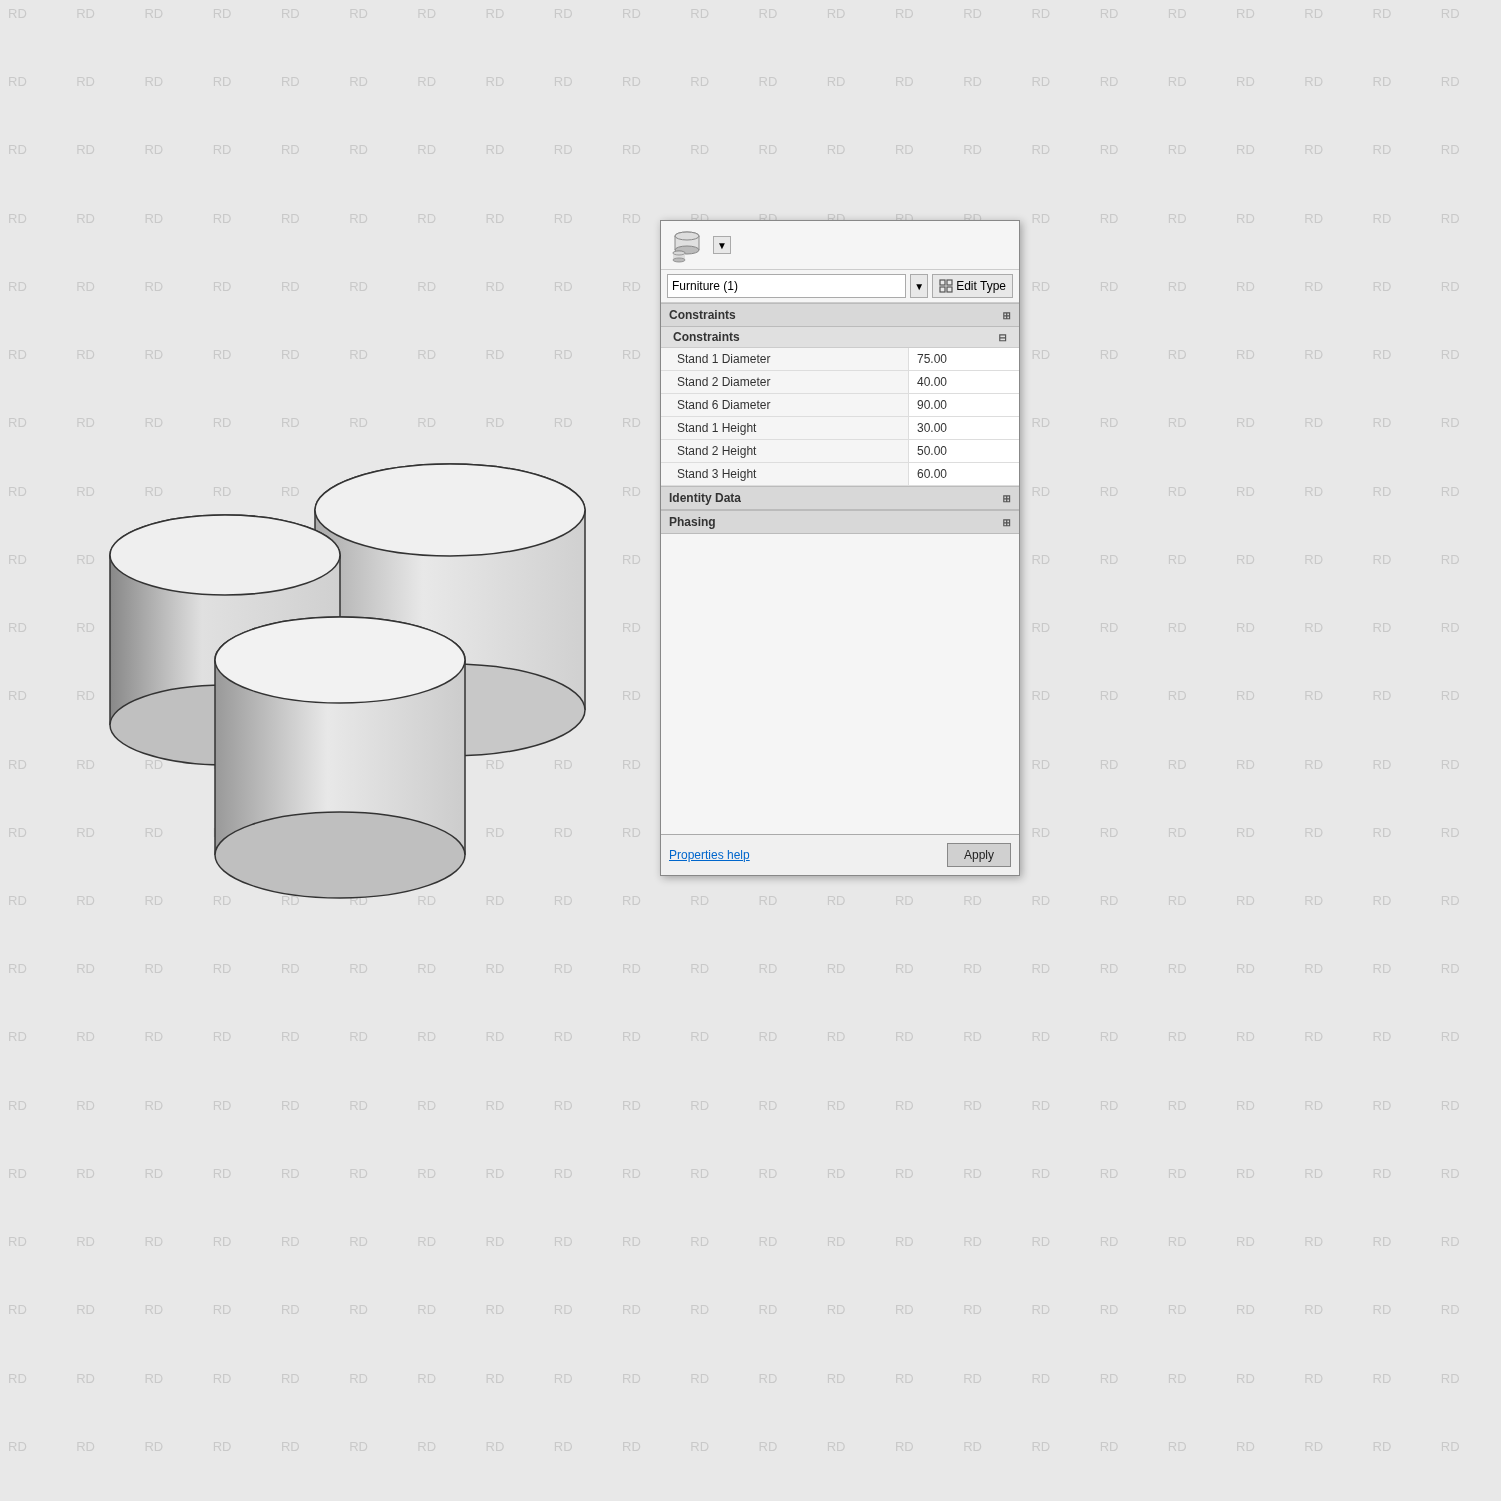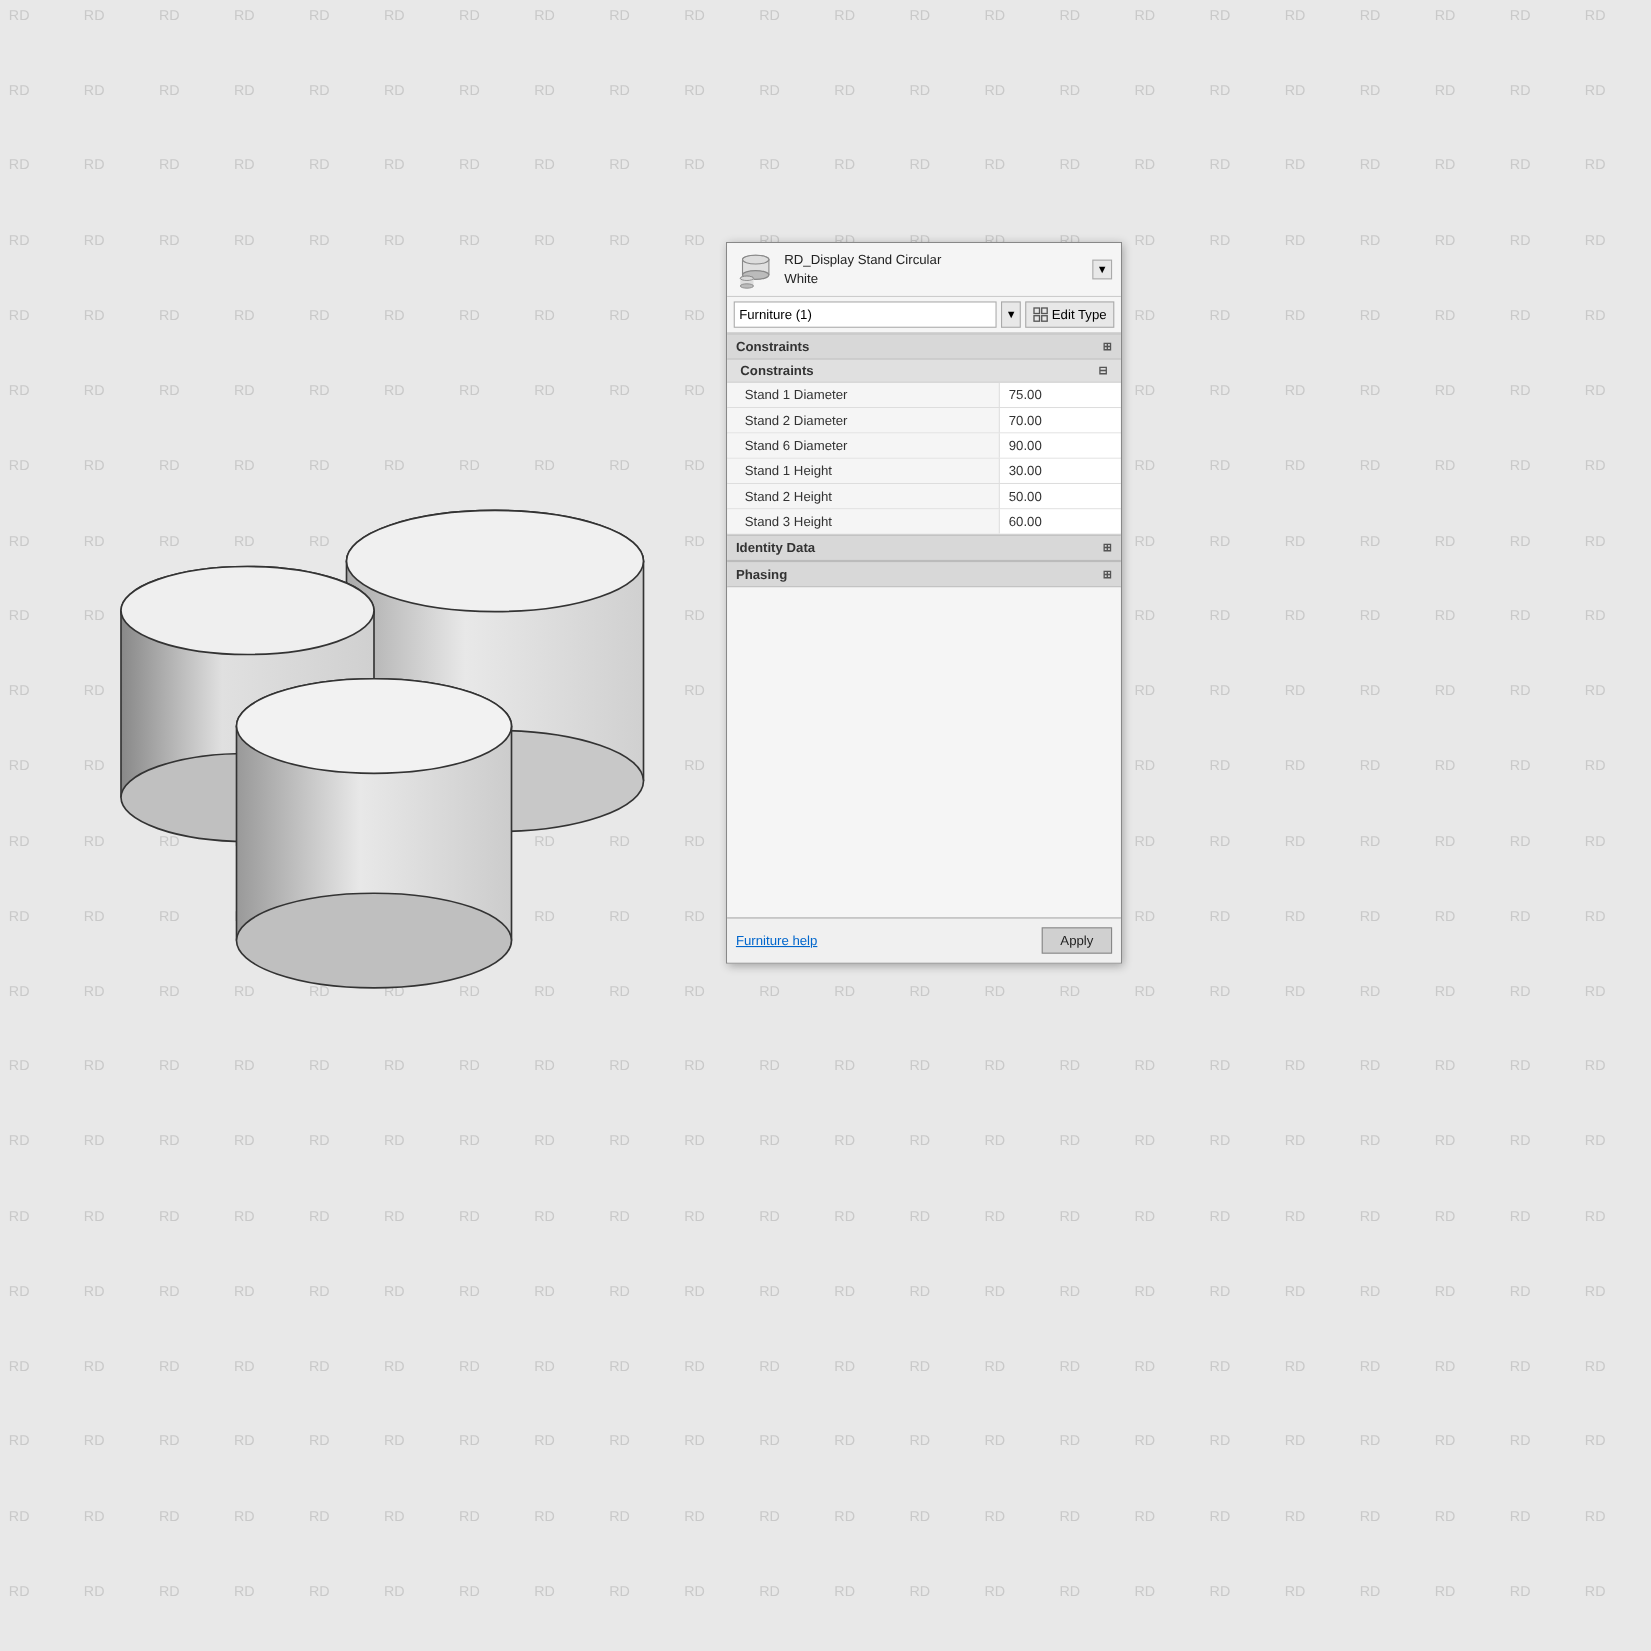--- a/index.html
+++ b/index.html
@@ -813,24 +813,20 @@
       <line x1="6" y1="9" x2="6" y2="23" stroke="#888" stroke-width="1"></line>
       <line x1="30" y1="9" x2="30" y2="23" stroke="#888" stroke-width="1"></line>
       <ellipse cx="18" cy="23" rx="12" ry="4" fill="#bbb" stroke="#888" stroke-width="1"></ellipse>
       <ellipse cx="18" cy="9" rx="12" ry="4" fill="#ddd" stroke="#888" stroke-width="1"></ellipse>
 
       <ellipse cx="10" cy="26" rx="6" ry="2" fill="#ccc" stroke="#888" stroke-width="0.8"></ellipse>
       <rect x="4" y="26" width="12" height="7" fill="#ddd" stroke="none"></rect>
       <ellipse cx="10" cy="33" rx="6" ry="2" fill="#bbb" stroke="#888" stroke-width="0.8"></ellipse>
       <ellipse cx="10" cy="26" rx="6" ry="2" fill="#d8d8d8" stroke="#888" stroke-width="0.8"></ellipse>
     </svg>
-    <div class="object-name">
-      <div>RD_Display Stand Circular</div>
-      <div>White</div>
-    </div>
     <div class="object-dropdown-btn">▼</div>
   </div>
 
   <div class="category-row">
     <select class="category-select">
       <option>Furniture (1)</option>
     </select>
     <div class="category-dropdown-arrow">▼</div>
     <button class="edit-type-btn">
       <svg width="14" height="14" viewBox="0 0 14 14">
@@ -854,21 +850,21 @@
       <span>Constraints</span>
       <span class="section-collapse-icon">⊟</span>
     </div>
 
     <div class="property-row">
       <div class="property-label">Stand 1 Diameter</div>
       <div class="property-value">75.00</div>
     </div>
     <div class="property-row">
       <div class="property-label">Stand 2 Diameter</div>
-      <div class="property-value">70.00</div>
+      <div class="property-value">40.00</div>
     </div>
     <div class="property-row">
       <div class="property-label">Stand 6 Diameter</div>
       <div class="property-value">90.00</div>
     </div>
     <div class="property-row">
       <div class="property-label">Stand 1 Height</div>
       <div class="property-value">30.00</div>
     </div>
     <div class="property-row">
@@ -887,17 +883,17 @@
 
     <div class="section-header">
       <span>Phasing</span>
       <span class="section-collapse-icon">⊞</span>
     </div>
 
     <div style="height:300px; background:#f5f5f5;"></div>
   </div>
 
   <div class="panel-footer">
-    <a class="properties-help-link">Furniture help</a>
+    <a class="properties-help-link">Properties help</a>
     <button class="apply-btn">Apply</button>
   </div>
 
 </div>
 
 </body></html>

